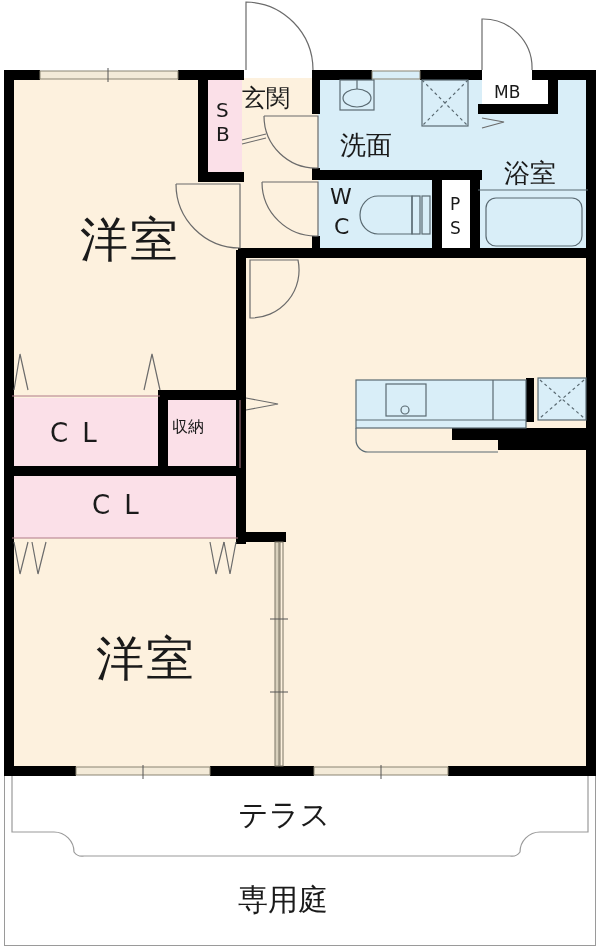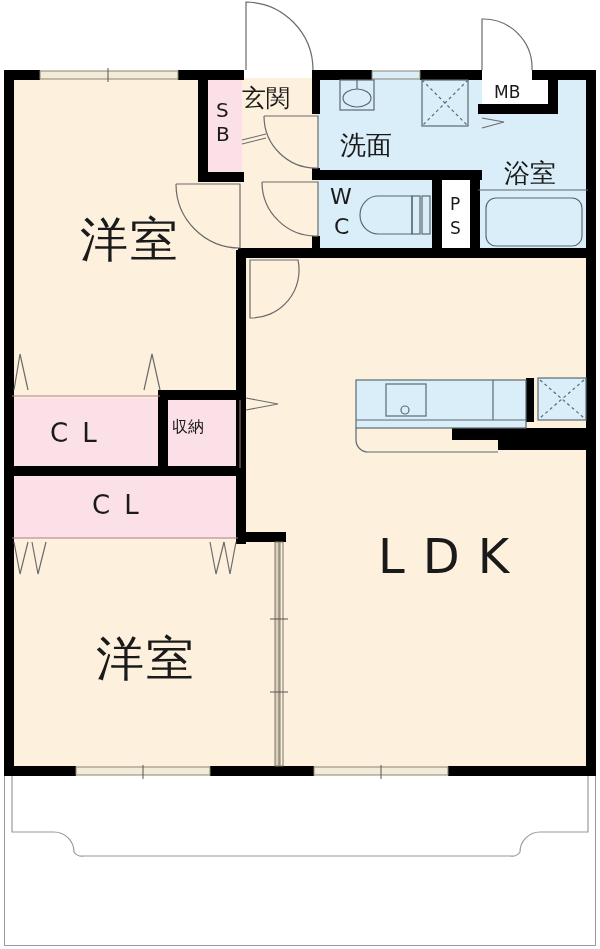--- a/index.html
+++ b/index.html
@@ -162,14 +162,15 @@
   <div class="label lbl-md" style="left:340px; top:132px;">洗面</div>
   <div class="label lbl-md" style="left:504px; top:160px;">浴室</div>
   <div class="label lbl-xs" style="left:494px; top:84px;">MB</div>
   <div class="label lbl-md" style="left:330px; top:186px; font-size:22px;">W</div>
   <div class="label lbl-md" style="left:334px; top:216px; font-size:22px;">C</div>
   <div class="label lbl-xs" style="left:450px; top:196px;">P</div>
   <div class="label lbl-xs" style="left:450px; top:220px;">S</div>
   <div class="label lbl-md" style="left:50px; top:420px; letter-spacing:14px;">CL</div>
   <div class="label lbl-md" style="left:172px; top:420px; font-size:16px;font-family:Liberation Mono, monospace;">収納</div>
   <div class="label lbl-md" style="left:92px; top:492px; letter-spacing:14px;">CL</div>
-  <div class="label lbl-lg" style="left:378px; top:532px; letter-spacing:18px;">LDK</div>
+  <div class="label lbl-md" style="left:238px; top:800px; font-size:30px;">テラス</div>
+  <div class="label lbl-md" style="left:238px; top:885px; font-size:30px;">専用庭</div>
 </div>
 
 </body></html>

